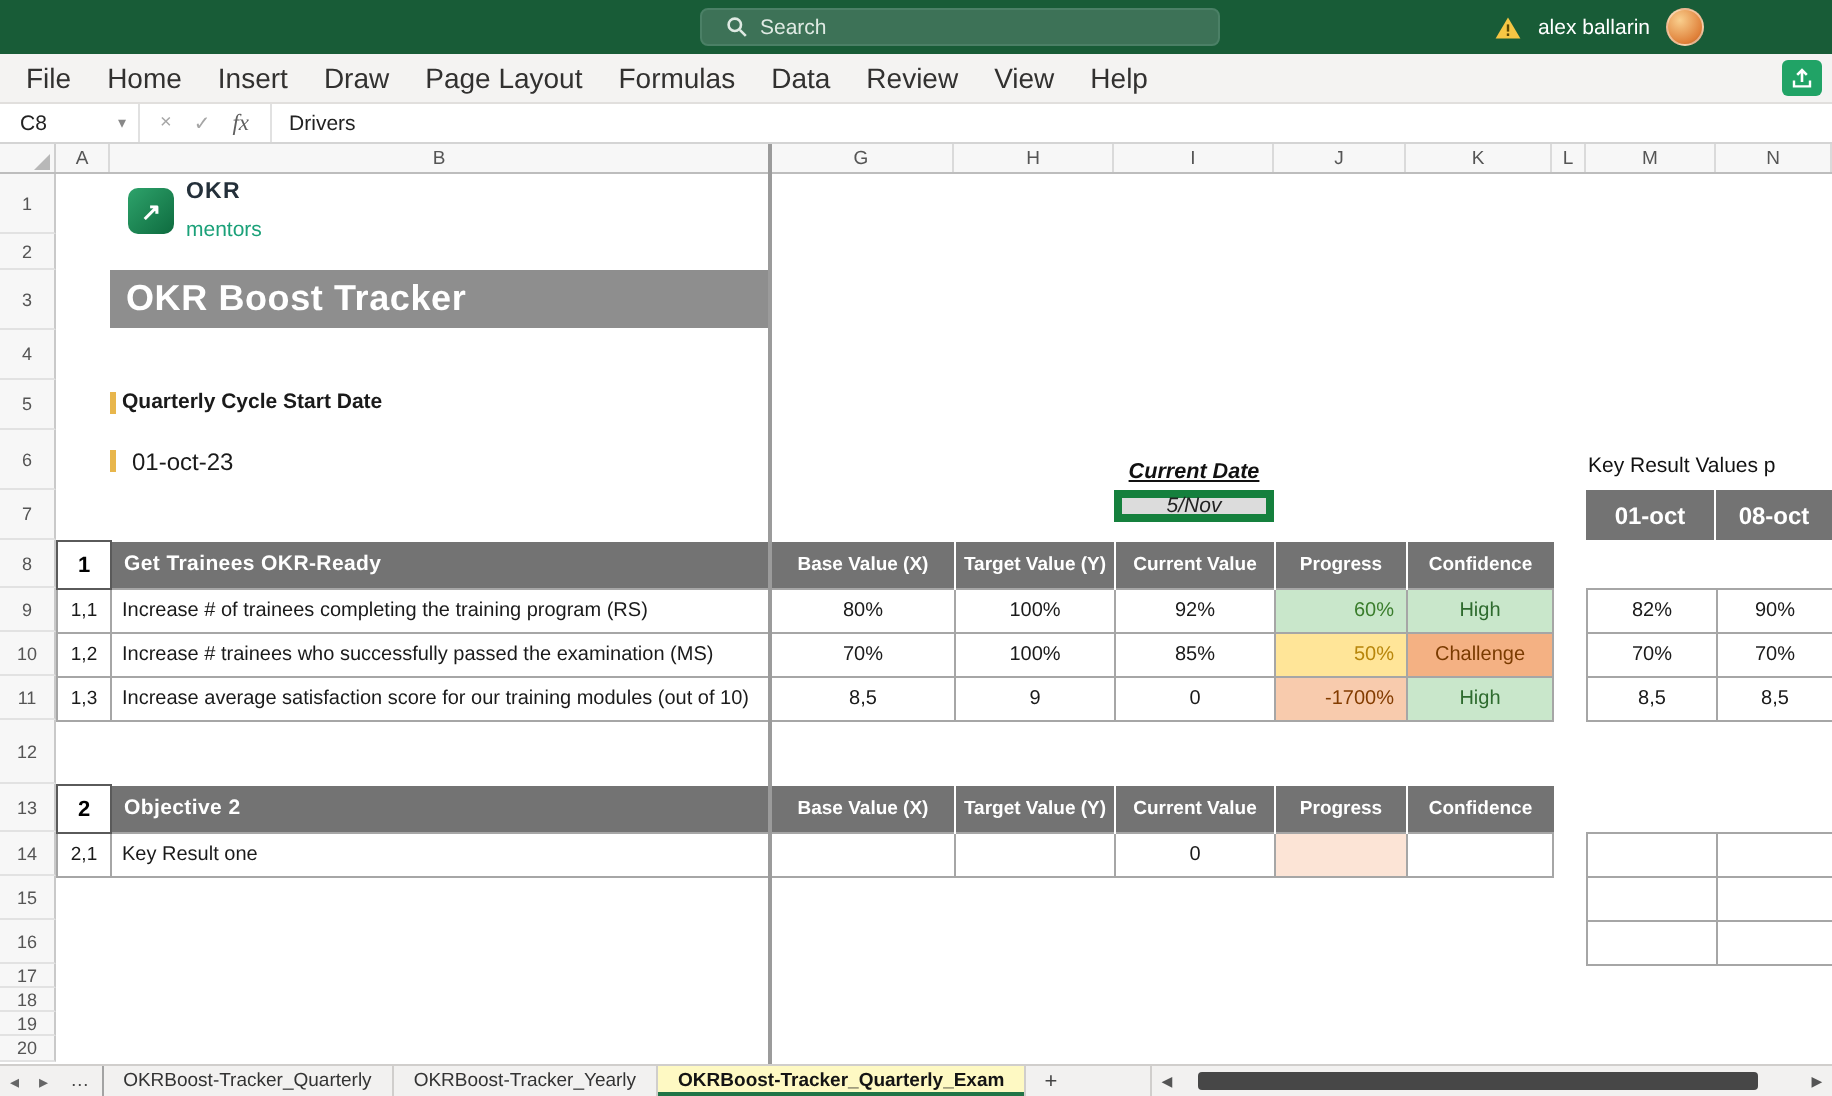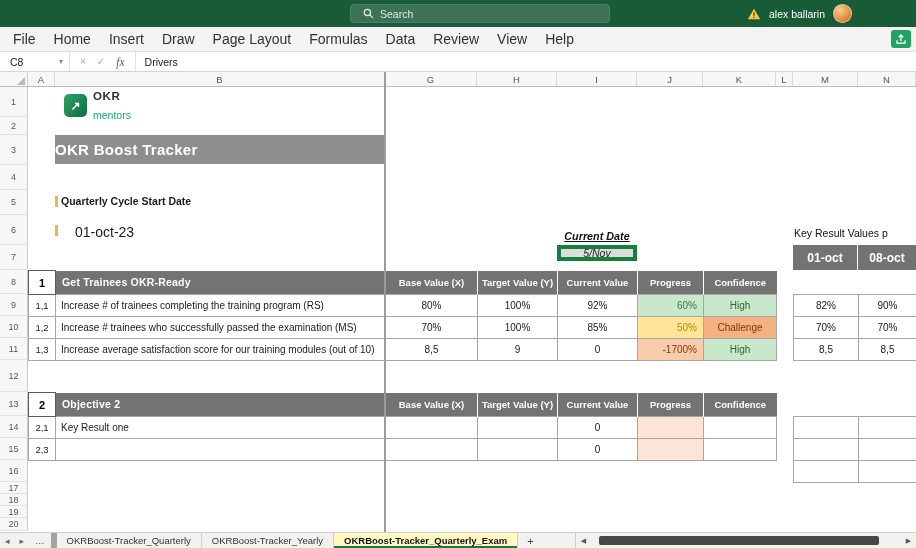--- a/index.html
+++ b/index.html
@@ -51,25 +51,25 @@
   .r17{top:395px;height:12px}.r18{top:407px;height:12px}.r19{top:419px;height:12px}.r20{top:431px;height:13px}
 
   .freeze-line{position:absolute;left:384px;top:72px;width:2px;height:460px;background:#9B9B9B;z-index:6;}
 
   
   .logo{position:absolute;left:64px;top:3px;display:flex;gap:6px;align-items:center;}
   .logo-sq{width:23px;height:23px;border-radius:5px;background:linear-gradient(135deg,#2EA36B,#0E6B3F);color:#fff;display:flex;align-items:center;justify-content:center;font-size:12px;font-weight:bold;}
   .logo-okr{font-size:11.5px;font-weight:800;color:#24303a;letter-spacing:.6px;line-height:1.05;}
   .logo-mentors{font-size:10.5px;color:#1BA179;line-height:1.05;margin-top:8px;}
 
-  .banner{position:absolute;left:55px;top:48px;width:330px;height:29px;background:#8E8E8E;color:#fff;font-weight:700;font-size:15px;display:flex;align-items:center;letter-spacing:.3px;}
+  .banner{position:absolute;left:55px;top:48px;width:330px;height:29px;background:#8E8E8E;color:#fff;font-weight:700;font-size:18px;display:flex;align-items:center;padding-left:8px;letter-spacing:.3px;}
   .tick{position:absolute;left:55px;width:3px;height:11px;background:#E8B64C;}
   .tick1{top:109px}.tick2{top:138px}
   .cycle-label{position:absolute;left:61px;top:108px;font-size:10.5px;font-weight:700;color:#1a1a1a;}
-  .cycle-date{position:absolute;left:75px;top:137px;font-size:14px;color:#1a1a1a;}
+  .cycle-date{position:absolute;left:66px;top:137px;font-size:12px;color:#1a1a1a;}
   .curdate-label{position:absolute;left:557px;top:143px;width:80px;text-align:center;font-size:10.8px;font-weight:700;font-style:italic;text-decoration:underline;color:#111;}
   .curdate-cell{position:absolute;left:557px;top:158px;width:80px;height:16px;background:#DCDCDC;border:4px solid #15803d;display:flex;align-items:center;justify-content:center;font-style:italic;font-size:10.5px;color:#222;}
   .kv-label{position:absolute;left:794px;top:140px;font-size:10.5px;color:#111;white-space:nowrap;}
   .wk{position:absolute;top:158px;height:25px;background:#737373;color:#fff;font-weight:700;font-size:12px;display:flex;align-items:center;justify-content:center;}
   .wk1{left:793px;width:65px;border-right:1px solid #fff;}
   .wk2{left:858px;width:58px;}
 
   
   .xltable{position:absolute;border-collapse:collapse;table-layout:fixed;font-size:10px;color:#1a1a1a;background:#fff;}
   .t1{left:28px;top:183px;width:748px;}
@@ -91,21 +91,21 @@
   .cf-bad{background:#F8CBAD !important;color:#833C00;}
   .cf-high{background:#C9E7CB !important;color:#2E6B2E;}
   .cf-challenge{background:#F4B183 !important;color:#7A3B00;}
   .cf-empty{background:#FCE4D6 !important;}
 
   
   .tabbar{flex:0 0 16px;background:#F2F1F0;border-top:1px solid #D0CECC;display:flex;align-items:stretch;font-size:9.5px;color:#333;position:relative;}
   .tab-nav-btn{display:flex;align-items:center;padding:0 5px;color:#666;font-size:9px;}
   .tab-ellipsis{display:flex;align-items:center;padding:0 6px;color:#444;}
   .stab{display:flex;align-items:center;padding:0 10px;border-right:1px solid #D0CECC;white-space:nowrap;cursor:pointer;}
-  .stab.first{border-left:6px solid #a3a3a3;}
+  .stab.first{border-left:1px solid #a3a3a3;}
   .stab.active{background:#fef9c3;font-weight:700;box-shadow:inset 0 -2px 0 #217346;color:#141414;}
   .add-tab{display:flex;align-items:center;padding:0 9px;color:#444;font-size:11px;}
   .hsb{position:absolute;right:0;top:0;height:15px;left:575px;display:flex;align-items:center;border-left:1px solid #D0CECC;background:#F2F1F0;}
   .hsb-arrow{width:15px;text-align:center;font-size:7px;color:#555;}
   .hsb-track{flex:1;height:15px;position:relative;}
   .hsb-thumb{position:absolute;left:8px;right:22px;top:3px;height:9px;background:#474747;border-radius:2px;}
 </style>
 </head>
 <body>
 
@@ -317,29 +317,20 @@
       </tr>
       <tr>
         <td class="idx">2,1</td>
         <td class="kr">Key Result one</td>
         <td></td>
         <td></td>
         <td>0</td>
         <td class="prog cf-empty"></td>
         <td></td>
       </tr>
-      <tr>
-        <td class="idx">2,3</td>
-        <td class="kr"></td>
-        <td></td>
-        <td></td>
-        <td>0</td>
-        <td class="prog cf-empty"></td>
-        <td></td>
-      </tr>
     </tbody>
       </table>
 
     <table class="xltable t2w">
       <colgroup>
           <col class="w-m">
           <col class="w-n">
         </colgroup>
       <tbody>
           <tr>

